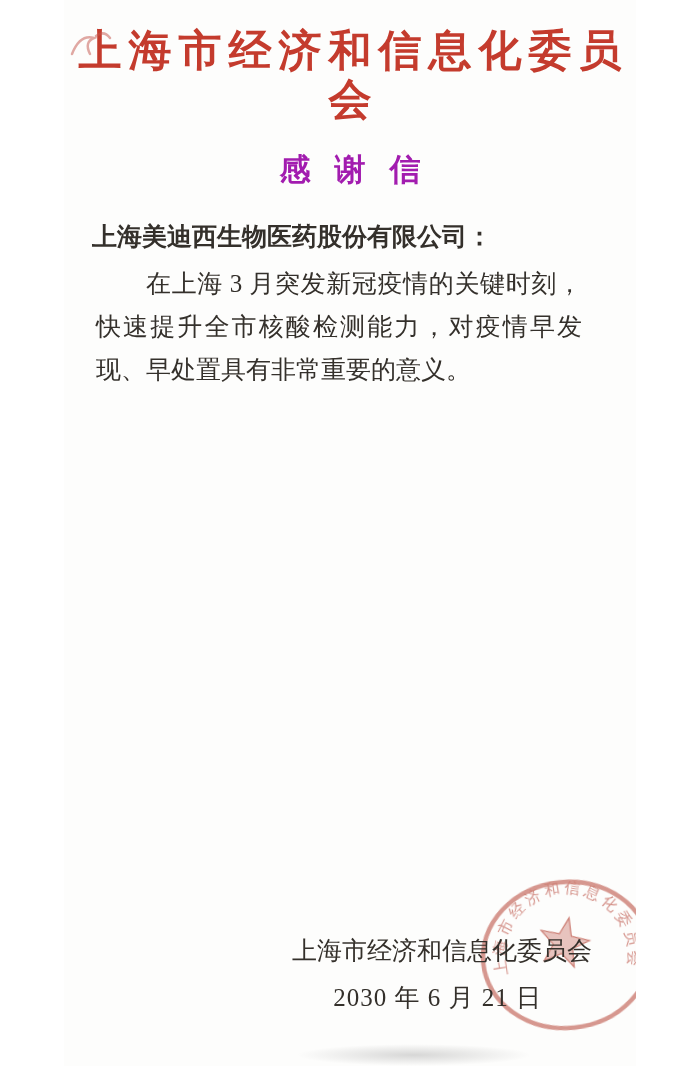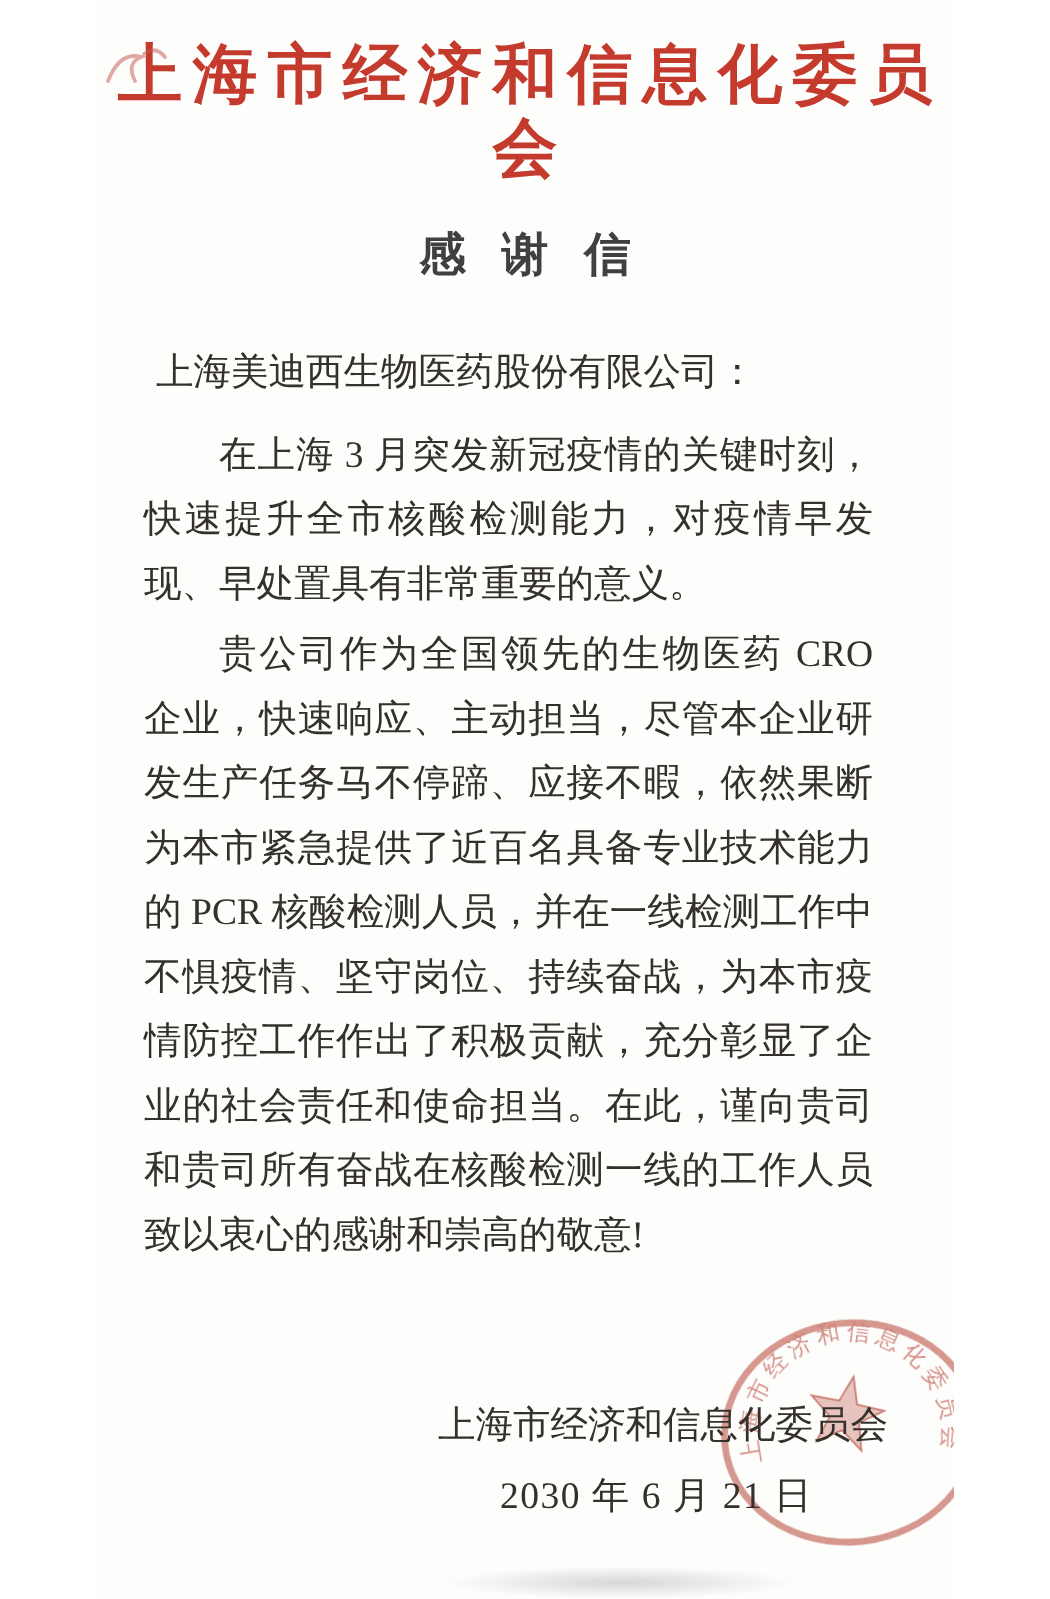--- a/index.html
+++ b/index.html
@@ -25,34 +25,35 @@
     color: #c43b2d;
     letter-spacing: 7px;
   }
   .title {
     margin: 0;
     padding-top: 24px;
     padding-left: 24px;
     text-align: center;
     font-size: 31px;
     font-weight: 600;
-    color: #404040;
+    color: #a21caf;
     letter-spacing: 24px;
   }
   .body-block {
     position: relative;
     z-index: 3;
     padding: 24px 50px 0 28px;
     font-size: 25px;
     line-height: 43px;
     text-align: justify;
   }
   .salutation {
-    margin: 12px;
+    margin: 0;
     text-indent: 0;
+    font-weight: bold;
   }
   .para {
     margin: 4px;
     text-indent: 2em;
   }
   .sig-block {
     position: absolute;
     top: 934px;
     right: 44px;
     z-index: 3;
@@ -104,21 +105,20 @@
     <path d="M6,30 Q14,10 28,14 Q18,18 24,30 M30,12 q8,-6 14,2" fill="none" stroke="#c4564c" stroke-width="2.5" stroke-linecap="round"></path>
   </svg>
 
   <h1 class="letterhead">上海市经济和信息化委员会</h1>
 
   <h2 class="title">感谢信</h2>
 
   <div class="body-block">
     <p class="salutation">上海美迪西生物医药股份有限公司：</p>
     <p class="para">在上海 3 月突发新冠疫情的关键时刻，快速提升全市核酸检测能力，对疫情早发现、早处置具有非常重要的意义。</p>
-    <p class="para">贵公司作为全国领先的生物医药 CRO 企业，快速响应、主动担当，尽管本企业研发生产任务马不停蹄、应接不暇，依然果断为本市紧急提供了近百名具备专业技术能力的 PCR 核酸检测人员，并在一线检测工作中不惧疫情、坚守岗位、持续奋战，为本市疫情防控工作作出了积极贡献，充分彰显了企业的社会责任和使命担当。在此，谨向贵司和贵司所有奋战在核酸检测一线的工作人员致以衷心的感谢和崇高的敬意!</p>
   </div>
 
   <svg class="seal" viewBox="0 0 182 160">
     <ellipse cx="91" cy="79" rx="84" ry="73" fill="none" stroke="#c05a4e" stroke-width="4.5" opacity="0.8"></ellipse>
     <path id="sealArc" d="M 31.1 95.1 A 62 62 0 1 1 150.9 95.1" fill="none"></path>
     <text font-size="15.5" fill="#c05a4e" opacity="0.85" letter-spacing="3.5" font-family="Liberation Serif, DejaVu Serif, serif">
       <textPath href="#sealArc" startOffset="3">上海市经济和信息化委员会</textPath>
     </text>
     <path d="M0,-26 L6.1,-8.4 L24.7,-8 L9.9,3.2 L15.3,21 L0,10.4 L-15.3,21 L-9.9,3.2 L-24.7,-8 L-6.1,-8.4 Z" transform="translate(89,67) rotate(18)" fill="rgba(192,90,78,0.45)" stroke="#c05a4e" stroke-width="1.2"></path>
   </svg>

